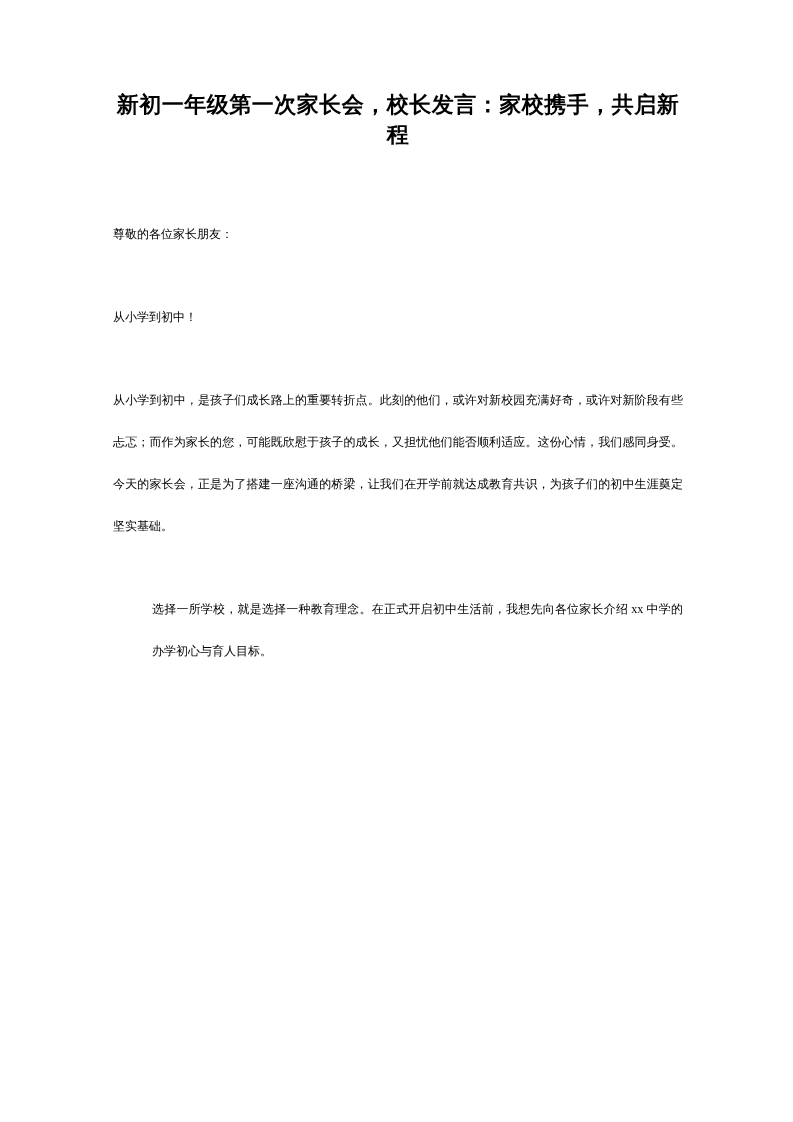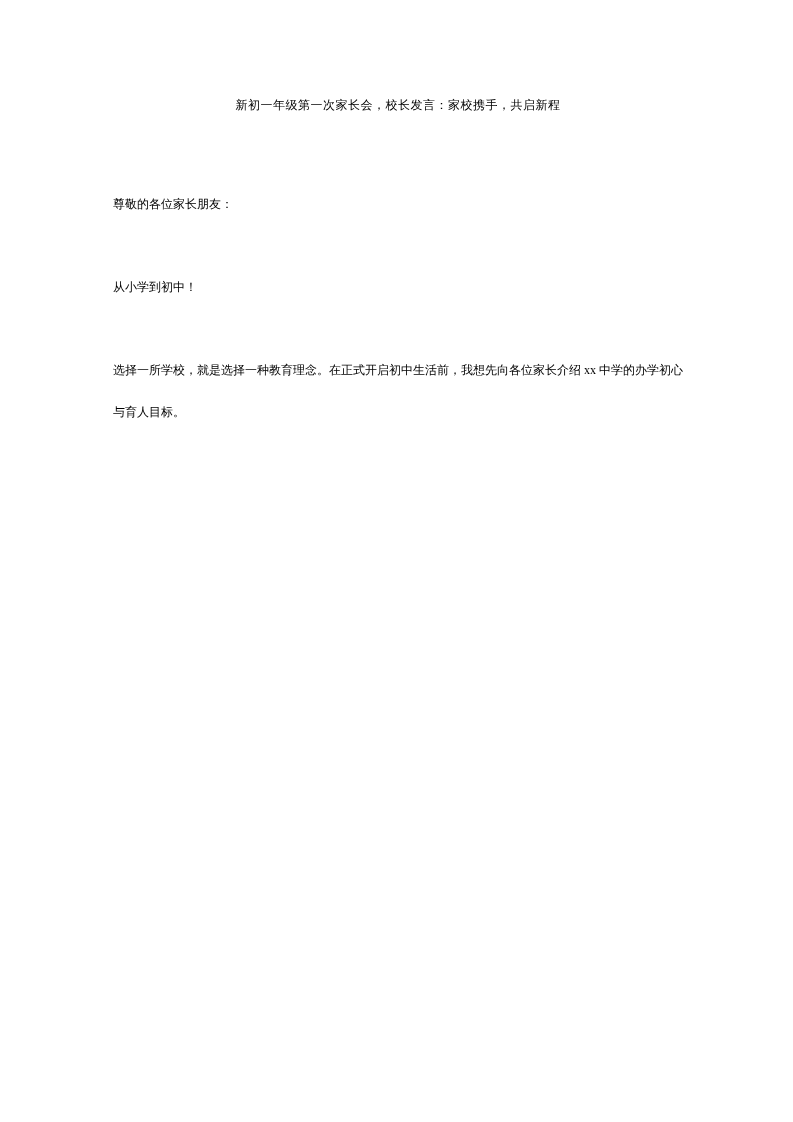--- a/index.html
+++ b/index.html
@@ -17,45 +17,47 @@
     .page {
       box-sizing: border-box;
       width: 793px;
       height: 1122px;
       background: #ffffff;
       color: #000000;
       padding: 90px 110px 40px 113px;
       font-family: "Liberation Serif", "DejaVu Serif", serif;
     }
     .doc-title {
-      font-size: 12px;
-      font-weight: 400;
+      font-size: 22px;
+      font-weight: 700;
       text-align: center;
       line-height: 30px;
       margin: 0 0 63px 0;
       letter-spacing: 0.5px;
     }
     .para {
       font-size: 12px;
       line-height: 42px;
       margin: 0 0 41px 0;
       text-align: justify;
       word-break: break-all;
     }
     .para:last-child {
       margin-bottom: 0;
+      margin-left: 39px;
     }
   </style>
 </head>
 <body>
 
 <div class="page">
   <h1 class="doc-title">新初一年级第一次家长会，校长发言：家校携手，共启新程</h1>
 
   <p class="para">尊敬的各位家长朋友：</p>
 
   <p class="para">从小学到初中！</p>
 
 
+  <p class="para">从小学到初中，是孩子们成长路上的重要转折点。此刻的他们，或许对新校园充满好奇，或许对新阶段有些忐忑；而作为家长的您，可能既欣慰于孩子的成长，又担忧他们能否顺利适应。这份心情，我们感同身受。今天的家长会，正是为了搭建一座沟通的桥梁，让我们在开学前就达成教育共识，为孩子们的初中生涯奠定坚实基础。</p>
 
 
   <p class="para">选择一所学校，就是选择一种教育理念。在正式开启初中生活前，我想先向各位家长介绍 xx 中学的办学初心与育人目标。</p>
 </div>
 
 </body></html>

